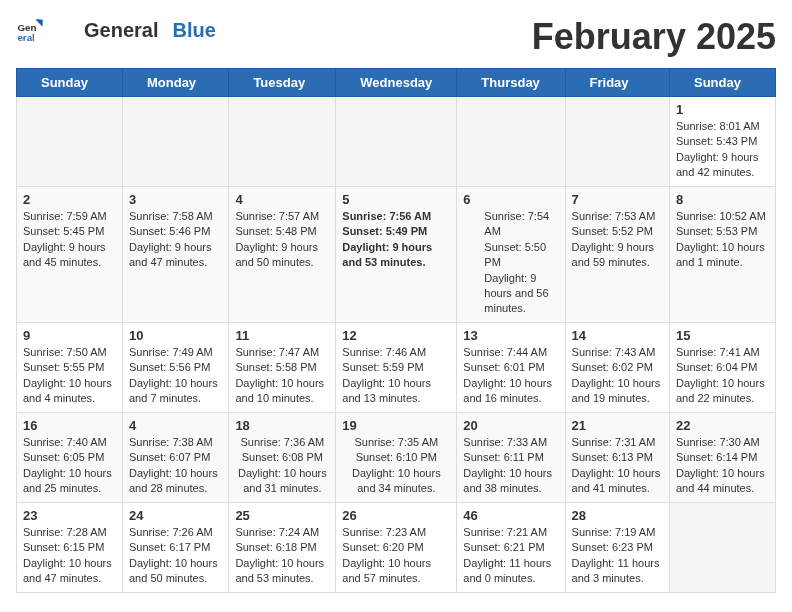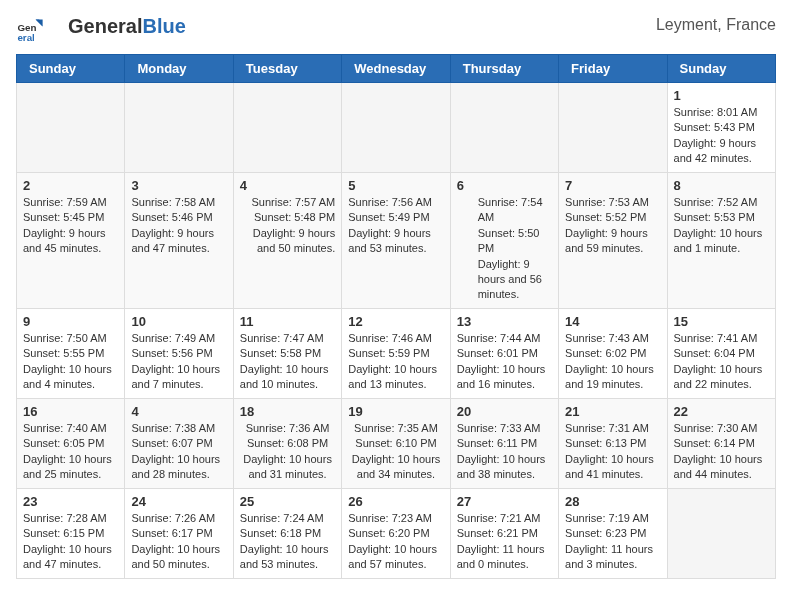--- a/index.html
+++ b/index.html
@@ -11,21 +11,22 @@
       padding: 16px;
     }
     .header {
       display: flex;
       justify-content: space-between;
       align-items: flex-start;
       margin-bottom: 10px;
     }
     .logo {
       display: flex;
-      gap: 4px;
+      align-items: center;
+      gap: 20px;
     }
     .logo-icon {
       width: 28px;
       height: 28px;
     }
     .title-block {
       text-align: right;
     }
     .month-title {
       font-size: 36px;
@@ -38,21 +39,21 @@
     }
     .calendar {
       width: 100%;
       border-collapse: collapse;
       border: 1px solid #ccc;
     }
     .calendar th {
       background-color: #2a6db5;
       color: #fff;
       text-align: left;
-      padding: 6px 12px;
+      padding: 6px 24px;
       font-size: 13px;
       border: 1px solid #1a5da5;
     }
     .calendar td {
       vertical-align: top;
       padding: 5px 6px;
       border: 1px solid #ddd;
       width: calc(100% / 7);
       height: 90px;
       font-size: 11px;
@@ -83,26 +84,26 @@
 <div class="header">
   <div class="logo">
     <svg class="logo-icon" viewBox="0 0 40 40">
       <text x="2" y="22" font-size="14" font-weight="bold" fill="#333">Gen</text>
       <text x="2" y="35" font-size="14" font-weight="bold" fill="#2a6db5">eral</text>
       <polygon points="28,5 38,15 33,5" fill="#2a6db5"></polygon>
       <polygon points="28,5 38,5 38,15" fill="#1a5da5"></polygon>
     </svg>
     <div>
       <div style="line-height:1">
-        <span style="font-size:20px;font-weight:bold;color:#333;margin-left:20px;">General</span><span style="font-size:20px;font-weight:bold;color:#2a6db5;">Blue</span>
+        <span style="font-size:20px;font-weight:bold;color:#333;margin-left:20px;">General</span><span style="font-size:20px;font-weight:bold;color:#2a6db5;padding-left:14px;">Blue</span>
       </div>
     </div>
   </div>
   <div class="title-block">
-    <div class="location-title">Leyment, France</div>
+    <div class="month-title">February 2025</div>
   </div>
 </div>
 
 <table class="calendar">
   <thead>
     <tr>
     <th>Sunday</th>
         <th>Monday</th>
         <th>Tuesday</th>
         <th>Wednesday</th>
@@ -134,45 +135,45 @@
 Daylight: 9 hours and 45 minutes.</div>
         </td>
         <td>
           <span class="day-number">3</span>
           <div class="day-info" style="white-space: pre-line;">Sunrise: 7:58 AM
 Sunset: 5:46 PM
 Daylight: 9 hours and 47 minutes.</div>
         </td>
         <td>
           <span class="day-number">4</span>
-          <div class="day-info" style="white-space: pre-line; text-align: right;">Sunrise: 7:57 AM
+          <div class="day-info" style="white-space: pre-line;">Sunrise: 7:57 AM
 Sunset: 5:48 PM
 Daylight: 9 hours and 50 minutes.</div>
         </td>
         <td>
           <span class="day-number">5</span>
-          <div class="day-info" style="white-space: pre-line;">Sunrise: 7:56 AM
+          <div class="day-info" style="white-space: pre-line; font-weight: bold;">Sunrise: 7:56 AM
 Sunset: 5:49 PM
 Daylight: 9 hours and 53 minutes.</div>
         </td>
         <td>
           <span class="day-number">6</span>
           <div class="day-info" style="white-space: pre-line; margin-left: 21px;">Sunrise: 7:54 AM
 Sunset: 5:50 PM
 Daylight: 9 hours and 56 minutes.</div>
         </td>
         <td>
           <span class="day-number">7</span>
           <div class="day-info" style="white-space: pre-line;">Sunrise: 7:53 AM
 Sunset: 5:52 PM
 Daylight: 9 hours and 59 minutes.</div>
         </td>
         <td>
           <span class="day-number">8</span>
-          <div class="day-info" style="white-space: pre-line;">Sunrise: 7:52 AM
+          <div class="day-info" style="white-space: pre-line;">Sunrise: 10:52 AM
 Sunset: 5:53 PM
 Daylight: 10 hours and 1 minute.</div>
         </td>
       </tr>
       <tr>
         <td>
           <span class="day-number">9</span>
           <div class="day-info" style="white-space: pre-line;">Sunrise: 7:50 AM
 Sunset: 5:55 PM
 Daylight: 10 hours and 4 minutes.</div>
@@ -277,21 +278,21 @@
 Sunset: 6:18 PM
 Daylight: 10 hours and 53 minutes.</div>
         </td>
         <td>
           <span class="day-number">26</span>
           <div class="day-info" style="white-space: pre-line;">Sunrise: 7:23 AM
 Sunset: 6:20 PM
 Daylight: 10 hours and 57 minutes.</div>
         </td>
         <td>
-          <span class="day-number">27</span>
+          <span class="day-number">46</span>
           <div class="day-info" style="white-space: pre-line;">Sunrise: 7:21 AM
 Sunset: 6:21 PM
 Daylight: 11 hours and 0 minutes.</div>
         </td>
         <td>
           <span class="day-number">28</span>
           <div class="day-info" style="white-space: pre-line;">Sunrise: 7:19 AM
 Sunset: 6:23 PM
 Daylight: 11 hours and 3 minutes.</div>
         </td>

